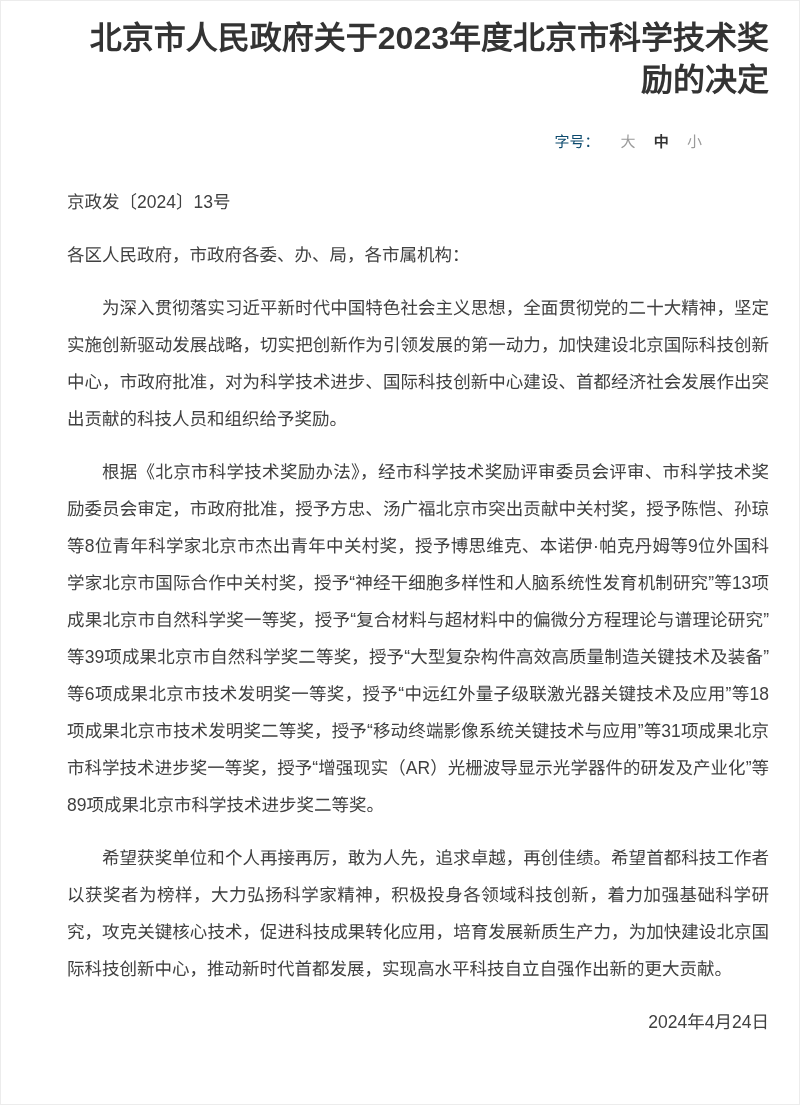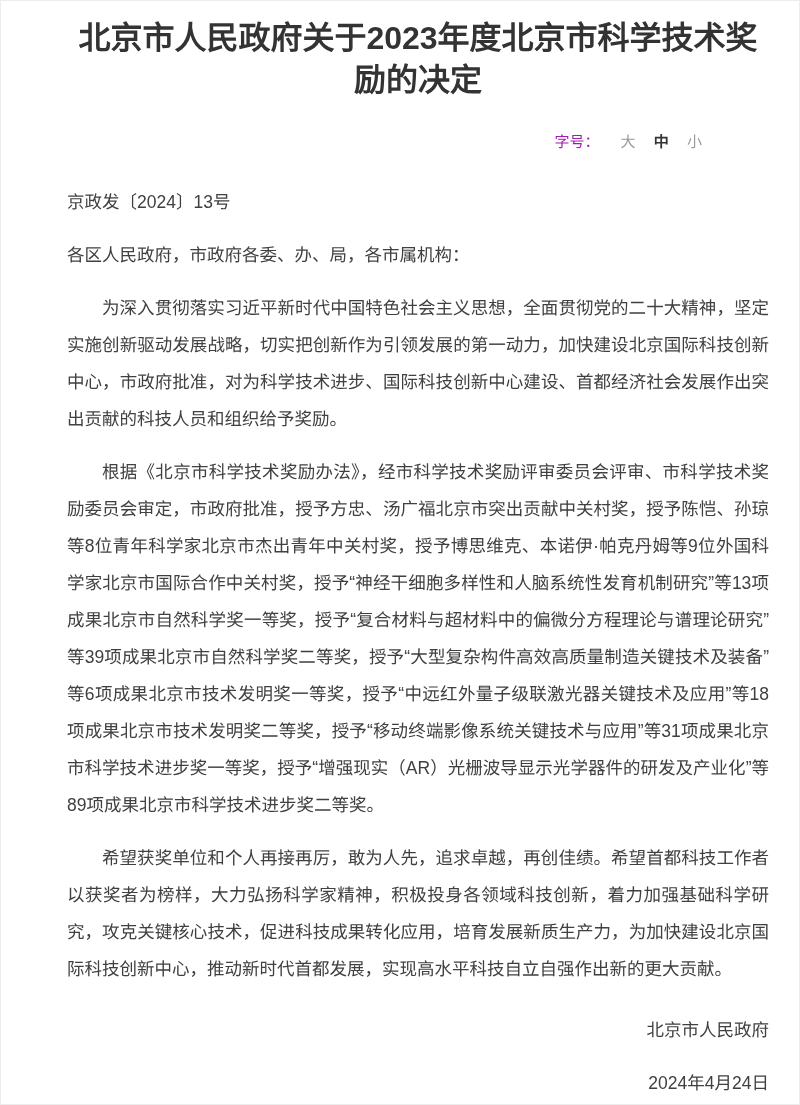--- a/index.html
+++ b/index.html
@@ -14,32 +14,32 @@
     border: 1px solid #ececec;
     padding: 12px 30px 4px 66px;
   }
 
   .doc-title {
     margin-top: 4px;
     font-size: 32px;
     line-height: 42px;
     font-weight: 700;
     color: #333333;
-    text-align: center;
+    text-align: right;
   }
 
   .fontsize-row {
     margin: 30px 60px 0 0;
     text-align: right;
     font-size: 15px;
     line-height: 21px;
     color: #9b9b9b;
     user-select: none;
   }
-  .fontsize-label { color: #a21caf; margin-right: 10px; }
+  .fontsize-label { color: #0c4a6e; margin-right: 10px; }
   .fs-option { color: #9b9b9b; margin: 0 7px; cursor: pointer; }
   .fs-option.selected { color: #333333; font-weight: 700; }
 
   .doc-number {
     margin-top: 32px;
     text-align: left;
     font-size: 17.5px;
     line-height: 37px;
     color: #404040;
   }
@@ -85,17 +85,16 @@
 
   <div class="doc-number">京政发〔2024〕13号</div>
 
   <div class="body-block">
     <p class="salutation">各区人民政府，市政府各委、办、局，各市属机构：</p>
     <p class="para">为深入贯彻落实习近平新时代中国特色社会主义思想，全面贯彻党的二十大精神，坚定实施创新驱动发展战略，切实把创新作为引领发展的第一动力，加快建设北京国际科技创新中心，市政府批准，对为科学技术进步、国际科技创新中心建设、首都经济社会发展作出突出贡献的科技人员和组织给予奖励。</p>
     <p class="para">根据《北京市科学技术奖励办法》，经市科学技术奖励评审委员会评审、市科学技术奖励委员会审定，市政府批准，授予方忠、汤广福北京市突出贡献中关村奖，授予陈恺、孙琼等8位青年科学家北京市杰出青年中关村奖，授予博思维克、本诺伊·帕克丹姆等9位外国科学家北京市国际合作中关村奖，授予“神经干细胞多样性和人脑系统性发育机制研究”等13项成果北京市自然科学奖一等奖，授予“复合材料与超材料中的偏微分方程理论与谱理论研究”等39项成果北京市自然科学奖二等奖，授予“大型复杂构件高效高质量制造关键技术及装备”等6项成果北京市技术发明奖一等奖，授予“中远红外量子级联激光器关键技术及应用”等18项成果北京市技术发明奖二等奖，授予“移动终端影像系统关键技术与应用”等31项成果北京市科学技术进步奖一等奖，授予“增强现实（AR）光栅波导显示光学器件的研发及产业化”等89项成果北京市科学技术进步奖二等奖。</p>
     <p class="para">希望获奖单位和个人再接再厉，敢为人先，追求卓越，再创佳绩。希望首都科技工作者以获奖者为榜样，大力弘扬科学家精神，积极投身各领域科技创新，着力加强基础科学研究，攻克关键核心技术，促进科技成果转化应用，培育发展新质生产力，为加快建设北京国际科技创新中心，推动新时代首都发展，实现高水平科技自立自强作出新的更大贡献。</p>
   </div>
 
-  <div class="signature">北京市人民政府</div>
 
   <div class="doc-date">2024年4月24日</div>
 
 </div>
 
 </body></html>

